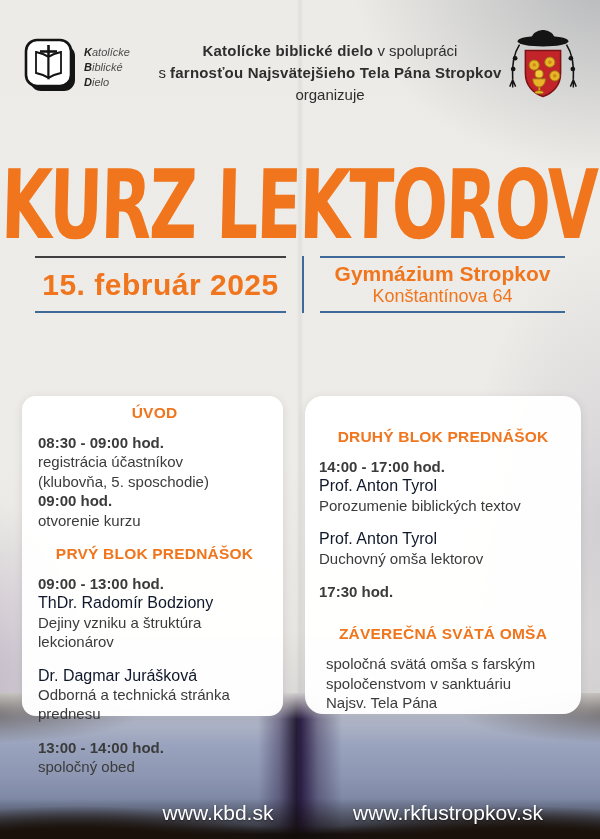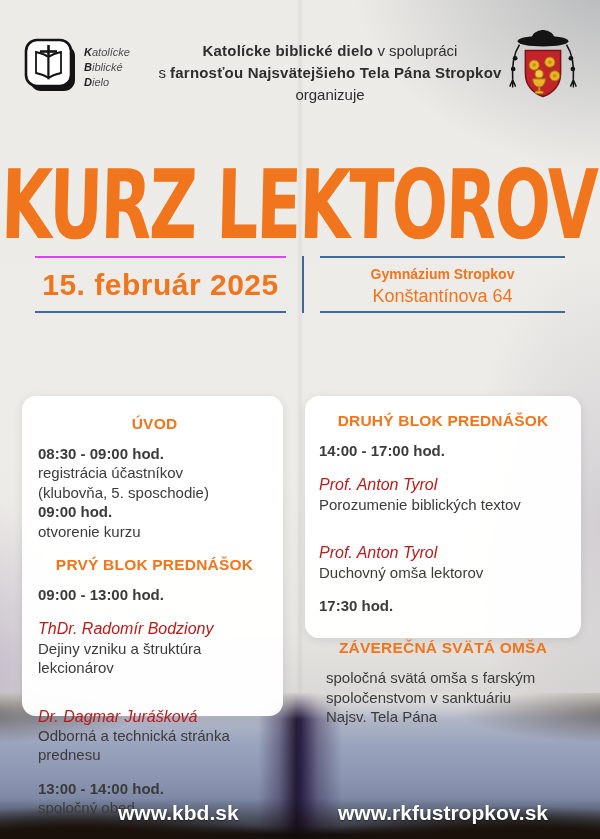--- a/index.html
+++ b/index.html
@@ -48,52 +48,52 @@
   .arms{position:absolute;top:26px;left:503px;}
   
   .title{
     position:absolute;top:150px;left:0;width:600px;text-align:center;
     font-family:"DejaVu Sans",sans-serif;font-weight:bold;font-size:66px;letter-spacing:-2px;
     color:#F0751C;transform:scaleY(1.45) skewX(-2deg);transform-origin:50% 0;white-space:nowrap;
   }
   
   .event{position:absolute;top:256px;left:35px;width:530px;height:57px;display:flex;}
   .event-date{
-    width:251px;border-top:2px solid #d946ef;border-bottom:2px solid #3E6998;
+    width:251px;border-top:2px solid #404040;border-bottom:2px solid #3E6998;
     display:flex;align-items:center;justify-content:center;
     color:#F0751C;font-weight:bold;font-size:30px;letter-spacing:.5px;
   }
   .event-divider{width:2px;background:#3E6998;margin:0 16px;}
   .event-venue{
     flex:1;border-top:2px solid #3E6998;border-bottom:2px solid #3E6998;
     display:flex;flex-direction:column;align-items:center;justify-content:center;color:#F0751C;
   }
-  .venue-name{font-weight:bold;font-size:14px;line-height:24px;}
+  .venue-name{font-weight:bold;font-size:21px;line-height:24px;}
   .venue-addr{font-size:18px;line-height:21px;}
   
   .card{
     position:absolute;background:rgba(255,255,255,.97);border-radius:14px;
     box-shadow:0 2px 8px rgba(70,70,85,.14);box-sizing:border-box;
     font-size:15px;color:#3B3B3B;
   }
-  .card-left {left:22px; top:396px;width:261px;height:320px;padding:15px 12px 0 16px;}
-  .card-right{left:305px;top:396px;width:276px;height:242px;padding:12px 14px 0 14px;}
+  .card-left {left:22px; top:396px;width:261px;height:320px;padding:4px 12px 0 16px;}
+  .card-right{left:305px;top:396px;width:276px;height:318px;padding:28px 14px 0 14px;border-radius:18px;}
   .card-heading{
     color:#F0751C;font-weight:bold;text-align:center;font-size:15.5px;
     letter-spacing:.2px;margin:4px 0 11px;
   }
   .mt{margin-top:15px;}
   .ln{line-height:19.4px;}
   .t{font-weight:bold;}
-  .s{color:#b91c1c;font-style:italic;font-size:16px;margin-top:15px;}
+  .s{color:#0f172a;font-size:16px;}
   .gap{height:14px;}
   .mass{padding-left:7px;}
   
   .site{
-    position:absolute;top:801px;color:#FFFFFF;font-weight:bold;font-size:21px;
+    position:absolute;top:801px;text-align:center;color:#FFFFFF;font-weight:normal;font-size:21px;
     text-shadow:0 1px 2px rgba(0,0,0,.55);
   }
   .site-left{left:118px;width:200px;}
   .site-right{left:338px;width:220px;}
 </style>
 </head>
 <body>
 
 <div class="poster">
 

